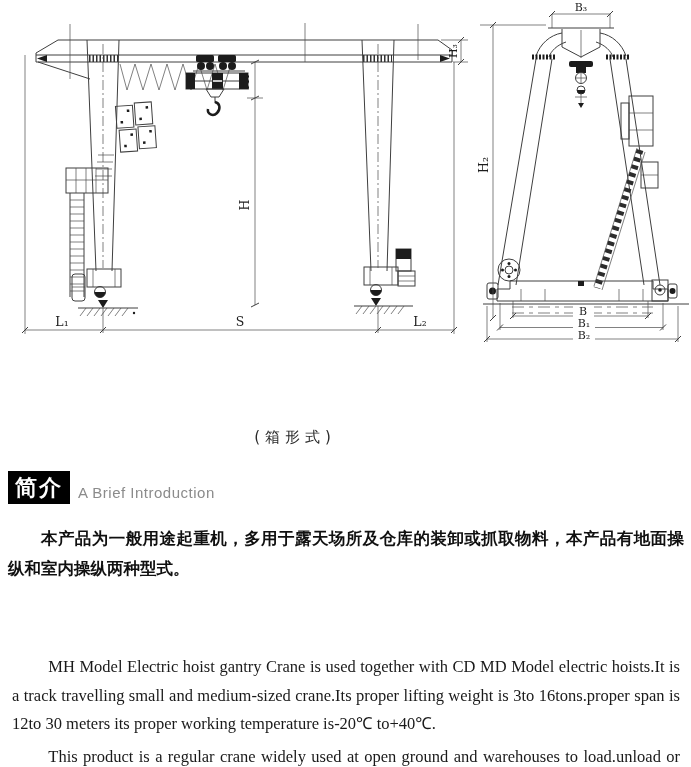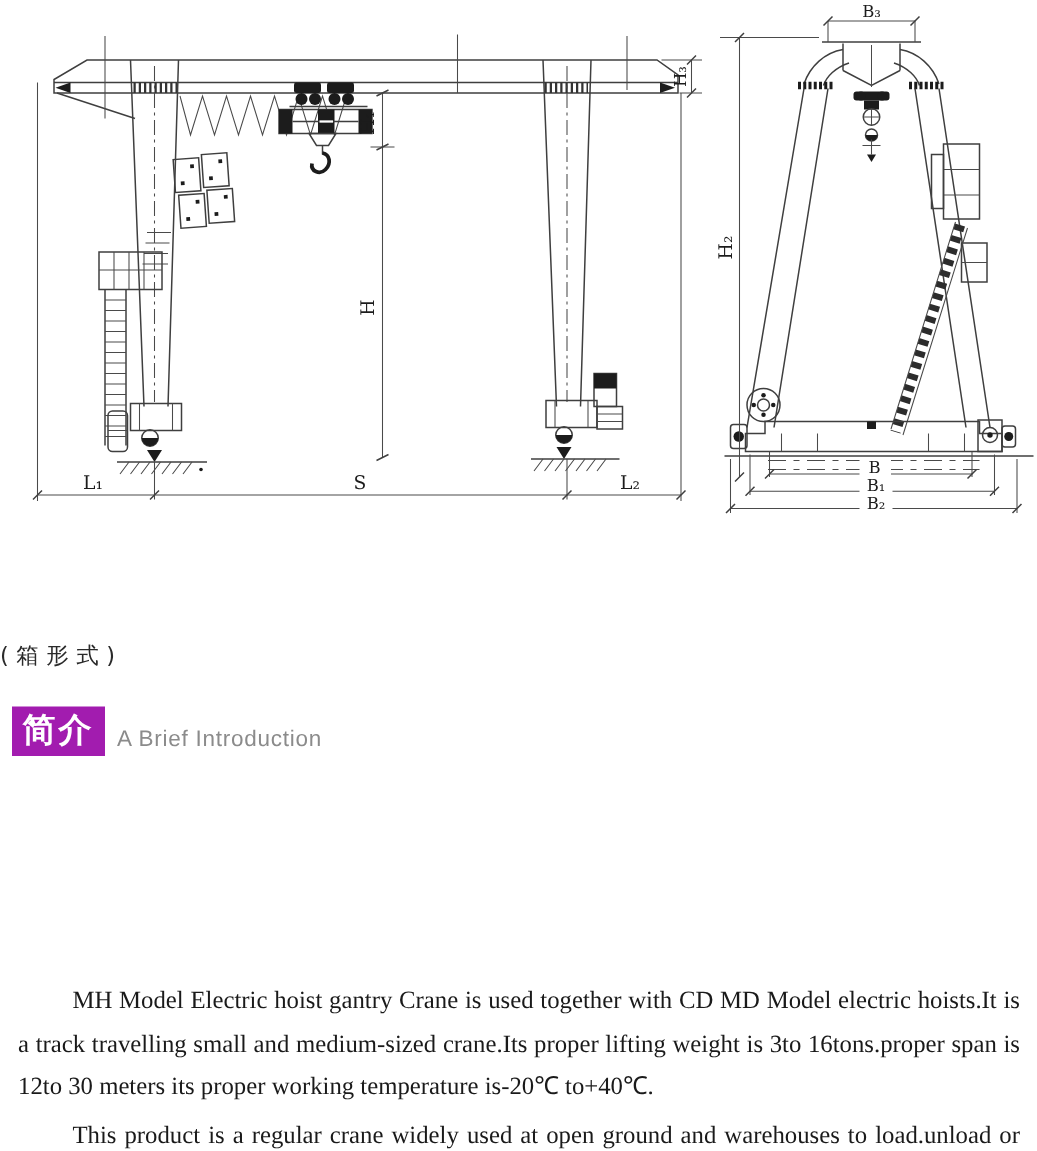--- a/index.html
+++ b/index.html
@@ -8,27 +8,27 @@
     background:#ffffff;
     font-family:"Liberation Serif", serif;
   }
   svg{display:block;}
   .ln{stroke:#3f3f3f;stroke-width:1;fill:none;}
   .thin{stroke:#4a4a4a;stroke-width:.7;fill:none;}
   .blk{fill:#1c1c1c;stroke:none;}
   .dimtxt{font-family:"DejaVu Serif", serif;font-size:12.5px;fill:#1c1c1c;}
   .dimtxt-sm{font-family:"DejaVu Serif", serif;font-size:11px;fill:#1c1c1c;}
   .caption{
-    position:absolute;top:428px;left:0;width:590px;text-align:left;
+    position:absolute;top:428px;left:0;width:590px;text-align:center;
     font-size:15px;letter-spacing:5px;color:#2a2a2a;
     font-family:"DejaVu Sans", sans-serif;
   }
   .intro-badge{
     position:absolute;top:471px;left:8px;width:62px;height:33px;
-    background:#a21caf;color:#ffffff;font-weight:bold;font-size:22px;
+    background:#000000;color:#ffffff;font-weight:bold;font-size:22px;
     text-align:center;line-height:34px;letter-spacing:2px;
     font-family:"DejaVu Sans", sans-serif;
   }
   .intro-title{
     position:absolute;top:484px;left:78px;
     font-family:"Liberation Sans", sans-serif;
     font-size:15px;color:#8b8b8b;letter-spacing:.5px;
   }
   .zh-block{
     position:absolute;top:524px;left:8px;width:676px;
@@ -270,18 +270,19 @@
     </g>
   </g>
 </svg>
 
 <div class="caption">(箱形式)</div>
 
 <div class="intro-badge">简介</div>
 <div class="intro-title">A Brief Introduction</div>
 
 <div class="zh-block">
+  <p>本产品为一般用途起重机，多用于露天场所及仓库的装卸或抓取物料，本产品有地面操纵和室内操纵两种型式。</p>
 </div>
 
 <div class="en-block">
   <p>MH Model Electric hoist gantry Crane is used together with CD MD Model electric hoists.It is a track travelling small and medium-sized crane.Its proper lifting weight is 3to 16tons.proper span is 12to 30 meters its proper working temperature is-20℃ to+40℃.</p>
   <p>This product is a regular crane widely used at open ground and warehouses to load.unload or grab materials.It has 2controlling methods.namely ground control and cabin control .</p>
 </div>
 
 </body></html>

